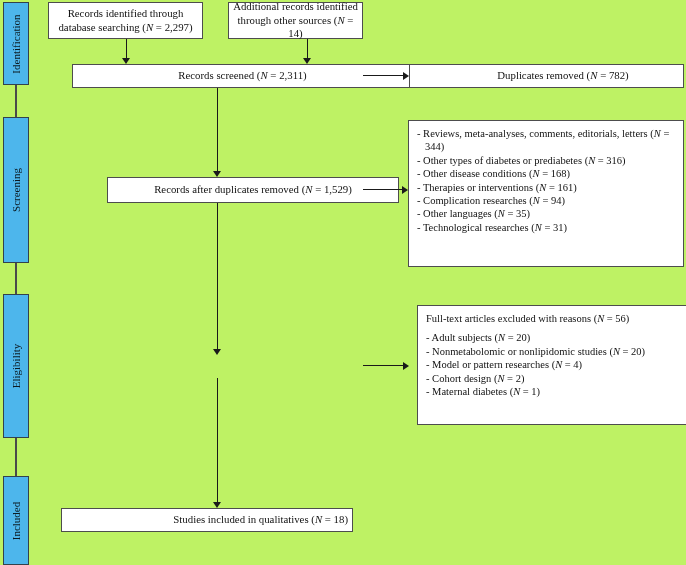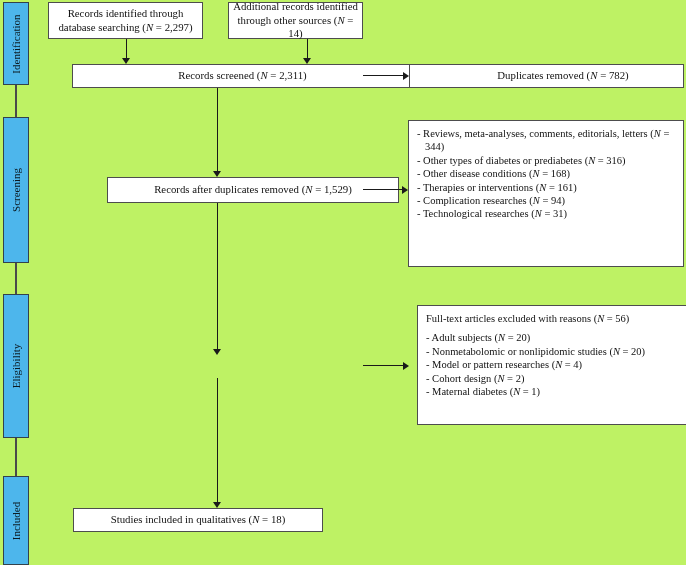--- a/index.html
+++ b/index.html
@@ -47,21 +47,21 @@
     line-height:13.5px;
     padding:1px 4px;
   }
   .box i{font-style:italic;}
   .box-identified{left:48px;top:2px;width:155px;height:37px;}
   .box-additional{left:228px;top:2px;width:135px;height:37px;}
   .box-screened{left:72px;top:64px;width:341px;height:24px;}
   .box-duplicates{left:409px;top:64px;width:275px;height:24px;padding-left:37px;}
   .box-after-duplicates{left:71px;top:177px;width:292px;height:26px;margin-left:36px;}
   .box-assessed{left:72px;top:355px;width:291px;height:23px;}
-  .box-included{left:73px;top:508px;width:250px;height:24px;}
+  .box-included{left:61px;top:508px;width:292px;height:24px;justify-content:flex-end;}
   
   .listbox{
     position:absolute;
     background:#fff;
     border:1px solid #4d4d4d;
     box-sizing:border-box;
     text-align:left;
     font-size:10.5px;
     line-height:13.4px;
     padding:6px 6px 4px 8px;
@@ -128,20 +128,21 @@
     <span>Records after duplicates removed (<i>N</i> = 1,529)</span>
   </div>
 
   <div class="listbox box-excluded-titles">
     <div>
         <div class="list-item">- Reviews, meta-analyses, comments, editorials, letters (<i>N</i> = 344)</div>
         <div class="list-item">- Other types of diabetes or prediabetes (<i>N</i> = 316)</div>
         <div class="list-item">- Other disease conditions (<i>N</i> = 168)</div>
         <div class="list-item">- Therapies or interventions (<i>N</i> = 161)</div>
         <div class="list-item">- Complication researches (<i>N</i> = 94)</div>
+        <div class="list-item">- Other languages (<i>N</i> = 35)</div>
         <div class="list-item">- Technological researches (<i>N</i> = 31)</div>
       </div>
   </div>
 
 
   <div class="listbox box-excluded-fulltext">
     <div class="list-title">Full-text articles excluded with reasons (<i>N</i> = 56)</div>
     <div>
         <div class="list-item">- Adult subjects (<i>N</i> = 20)</div>
         <div class="list-item">- Nonmetabolomic or nonlipidomic studies (<i>N</i> = 20)</div>

